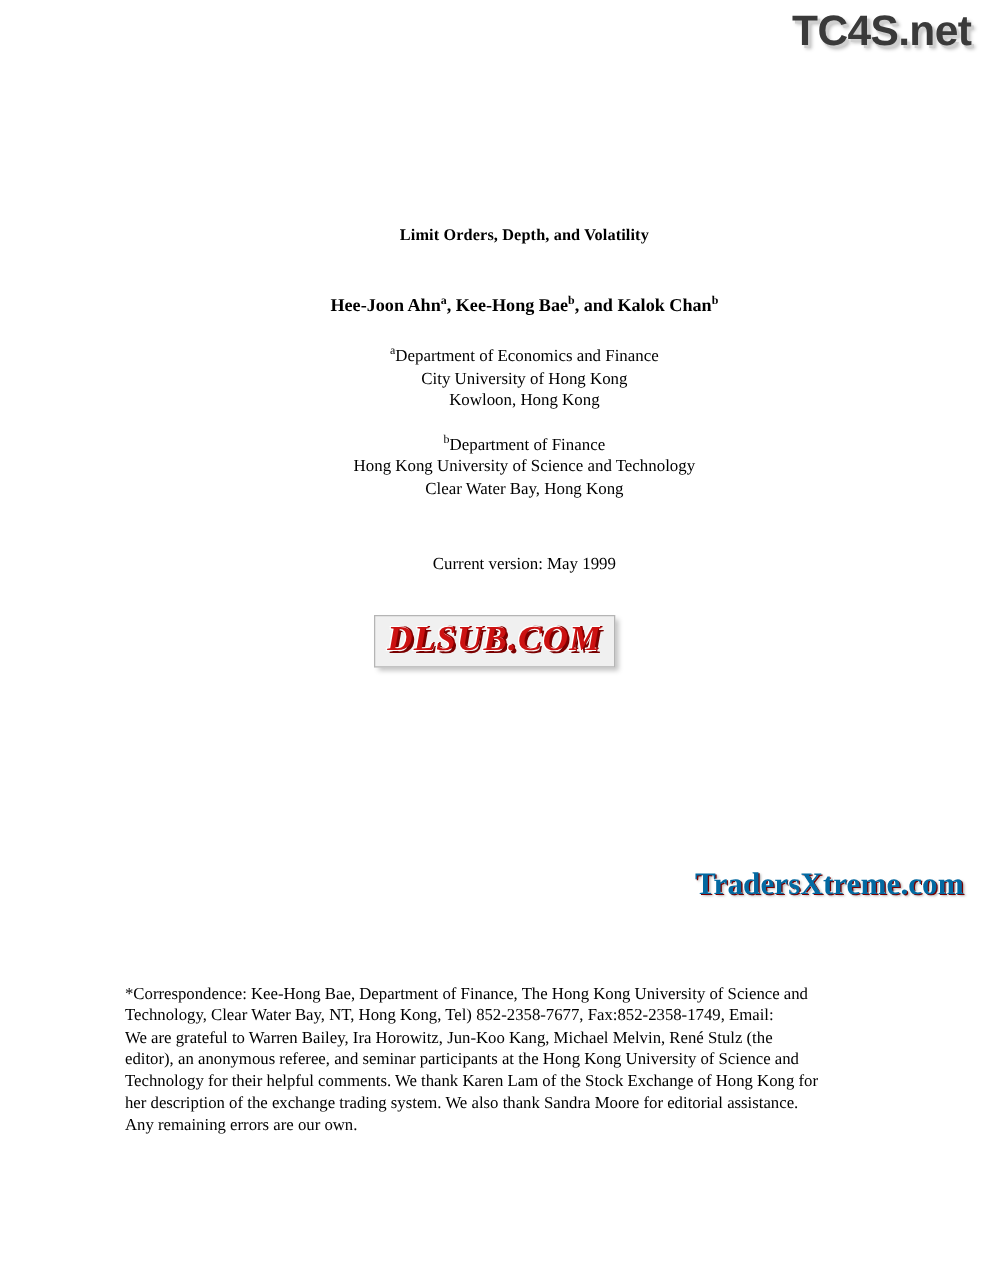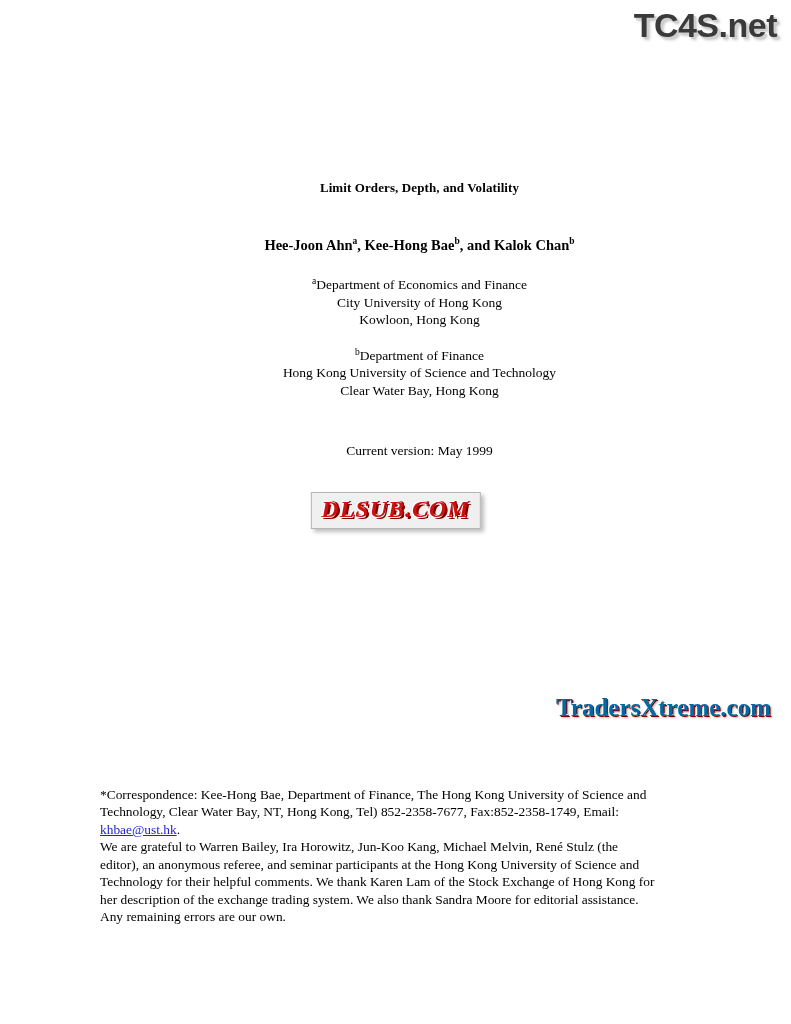--- a/index.html
+++ b/index.html
@@ -29,21 +29,21 @@
     text-shadow: 2px 2px 0 #cfcfcf, 3px 3px 3px rgba(0,0,0,0.25);
   }
   .wm-mid {
     position: absolute;
     left: 50%;
     top: 492px;
     transform: translateX(-50%);
     font-family: "Liberation Serif", serif;
     font-weight: bold;
     font-style: italic;
-    font-size: 24px;
+    font-size: 28px;
     letter-spacing: 1px;
     color: #cc1111;
     background: #f0f0f0;
     border: 1px solid #b5b5b5;
     padding: 3px 10px 5px 10px;
     text-shadow:
       -1px -1px 0 #ffffff,
        1px -1px 0 #8a0000,
       -1px  1px 0 #ffffff,
        2px  2px 0 #7a0000;
@@ -154,21 +154,20 @@
     </div>
 
     <div class="version">Current version: May 1999</div>
   </div>
 
   <div class="wm-mid">DLSUB.COM</div>
 
   <div class="footnote">
     <p>*Correspondence: Kee-Hong Bae, Department of Finance, The Hong Kong University of Science and</p>
     <p>Technology, Clear Water Bay, NT, Hong Kong, Tel) 852-2358-7677, Fax:852-2358-1749, Email:</p>
-    <p><a class="email-link" href="#">khbae@ust.hk</a><span>.</span></p>
     <p>We are grateful to Warren Bailey, Ira Horowitz, Jun-Koo Kang, Michael Melvin, René Stulz (the</p>
     <p>editor), an anonymous referee, and seminar participants at the Hong Kong University of Science and</p>
     <p>Technology for their helpful comments.  We thank Karen Lam of the Stock Exchange of Hong Kong for</p>
     <p>her description of the exchange trading system.  We also thank Sandra Moore for editorial assistance.</p>
     <p>Any remaining errors are our own.</p>
   </div>
 
   <div class="wm-bottom">TradersXtreme.com</div>
 
 </div>

